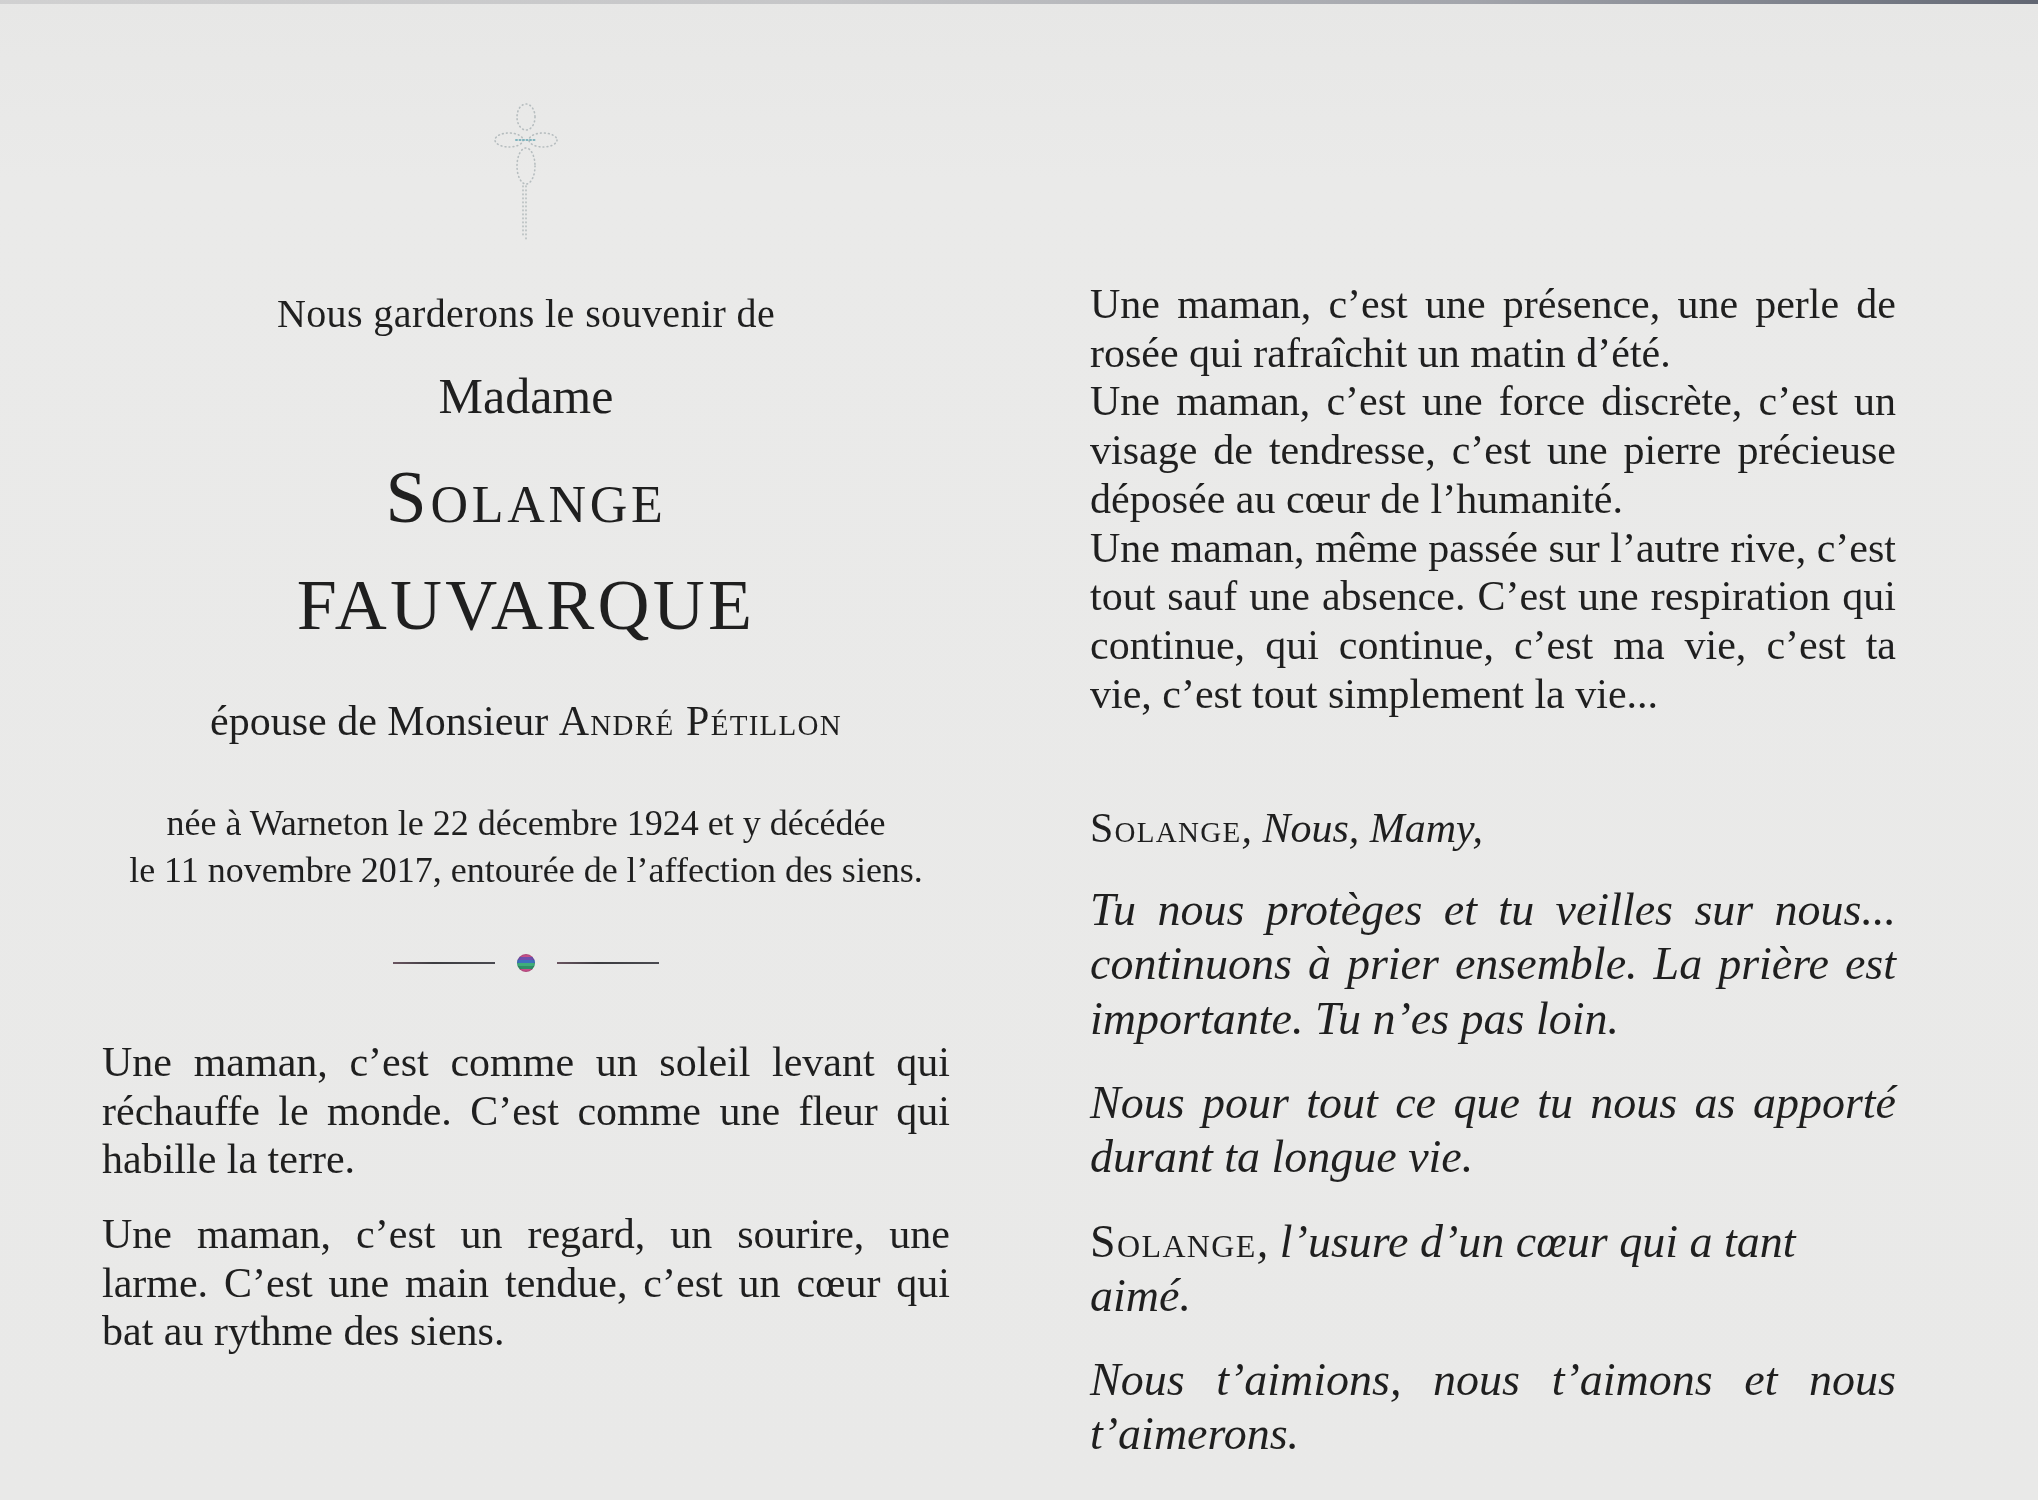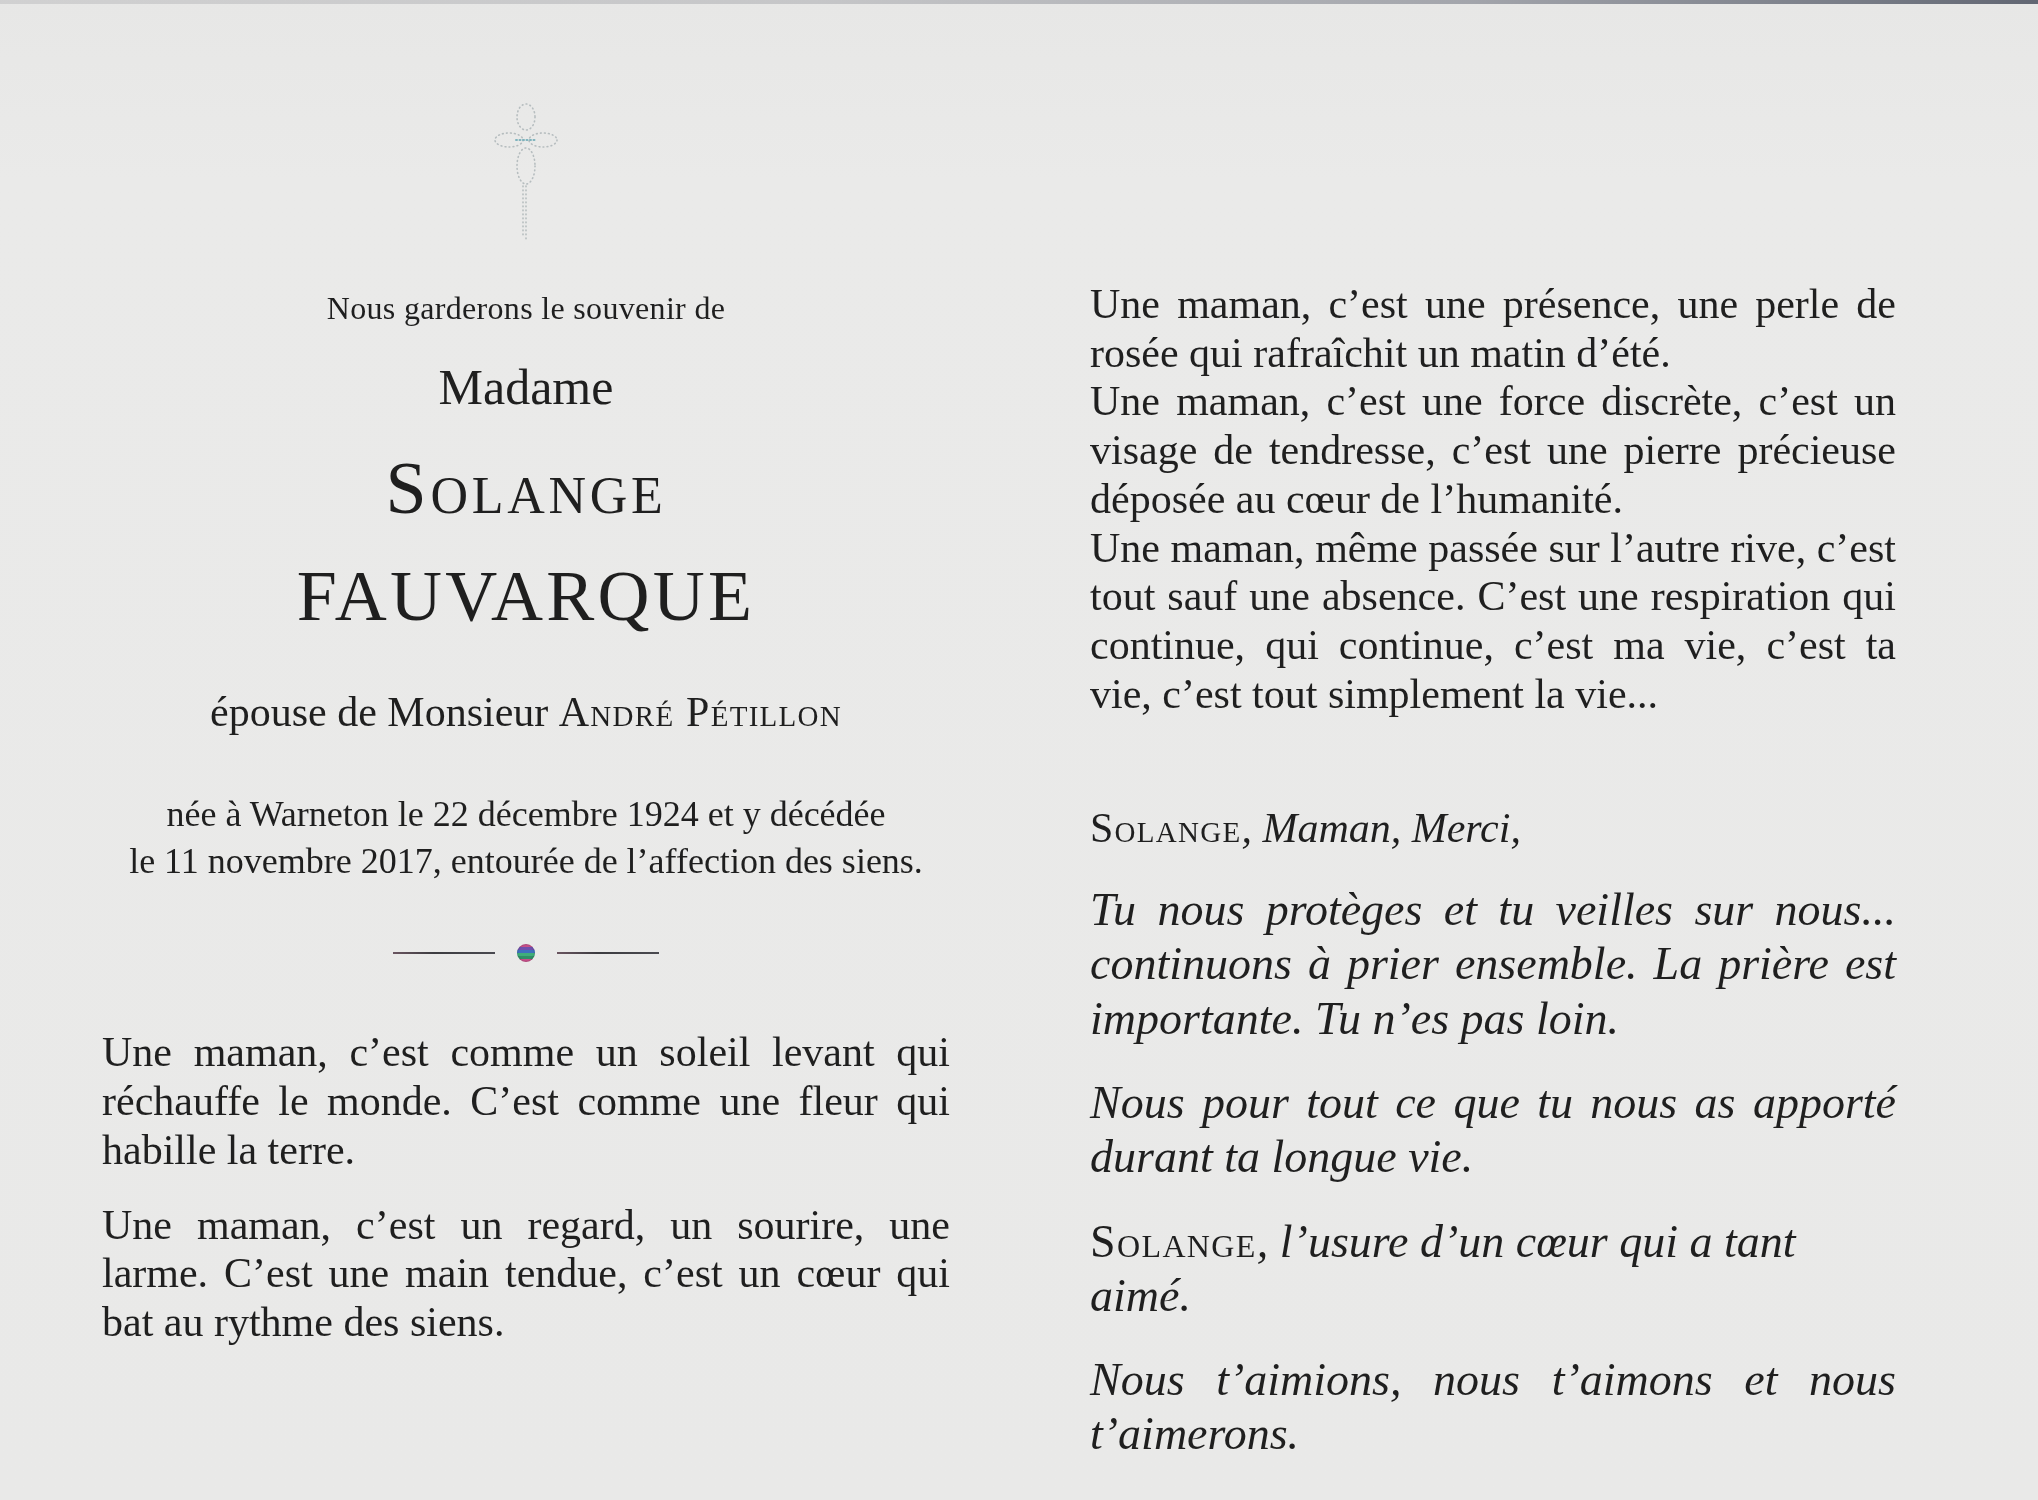--- a/index.html
+++ b/index.html
@@ -17,21 +17,21 @@
     background: linear-gradient(90deg, rgba(190,190,192,.55) 0%, rgba(175,176,180,.6) 40%, rgba(140,143,152,.75) 72%, rgba(105,110,122,.9) 92%, rgba(90,95,108,.95) 100%);
   }
   .page { position: absolute; top: 0; }
   .page-left  { left: 102px;  width: 848px;  text-align: center; }
   .page-right { left: 1090px; width: 806px;  text-align: left; }
 
   p, h1, h2 { margin: 0; }
 
   .cross-wrap { margin: 100px auto 0 auto; height: 146px; width: 64px; }
 
-  .intro   { margin-top: 44px; font-size: 32px; line-height: 1.18; letter-spacing: 0.01em; }
+  .intro   { margin-top: 44px; font-size: 40px; line-height: 1.18; letter-spacing: 0.01em; }
   .madame  { margin-top: 30px; font-size: 50px; font-weight: normal; text-align: center; }
   .firstname {
     margin-top: 30px; font-size: 74px; font-weight: normal;
     font-variant: small-caps; letter-spacing: 0.05em;
   }
   .lastname {
     margin-top: 24px; font-size: 72px; font-weight: normal;
     letter-spacing: 0.045em; text-transform: uppercase;
   }
   .spouse { margin-top: 50px; font-size: 42px; text-align: center; }
@@ -114,21 +114,21 @@
 
     <p class="body first">Une maman, c’est comme un soleil levant qui réchauffe le monde. C’est comme une fleur qui habille la terre.</p>
     <p class="body">Une maman, c’est un regard, un sourire, une larme. C’est une main tendue, c’est un cœur qui bat au rythme des siens.</p>
   </div>
 
   <div class="page page-right">
     <p class="body first">Une maman, c’est une présence, une perle de rosée qui rafraîchit un matin d’été.</p>
     <p class="body">Une maman, c’est une force discrète, c’est un visage de tendresse, c’est une pierre précieuse déposée au cœur de l’humanité.</p>
     <p class="body">Une maman, même passée sur l’autre rive, c’est tout sauf une absence. C’est une respiration qui continue, qui continue, c’est ma vie, c’est ta vie, c’est tout simplement la vie...</p>
 
-    <p class="salutation"><span class="name">Solange</span><span class="it">, Maman, Merci,</span></p>
+    <p class="salutation"><span class="name">Solange</span><span class="it">, Nous, Mamy,</span></p>
 
     <p class="tribute it">Tu nous protèges et tu veilles sur nous... continuons à prier ensemble. La prière est importante. Tu n’es pas loin.</p>
     <p class="tribute it">Nous pour tout ce que tu nous as apporté durant ta longue vie.</p>
 
     <p class="tribute it no-justify"><span class="inline-name">Solange</span><span>, l’usure d’un cœur qui a tant aimé.</span></p>
 
     <p class="tribute it">Nous t’aimions, nous t’aimons et nous t’aimerons.</p>
   </div>
 </div>
 

